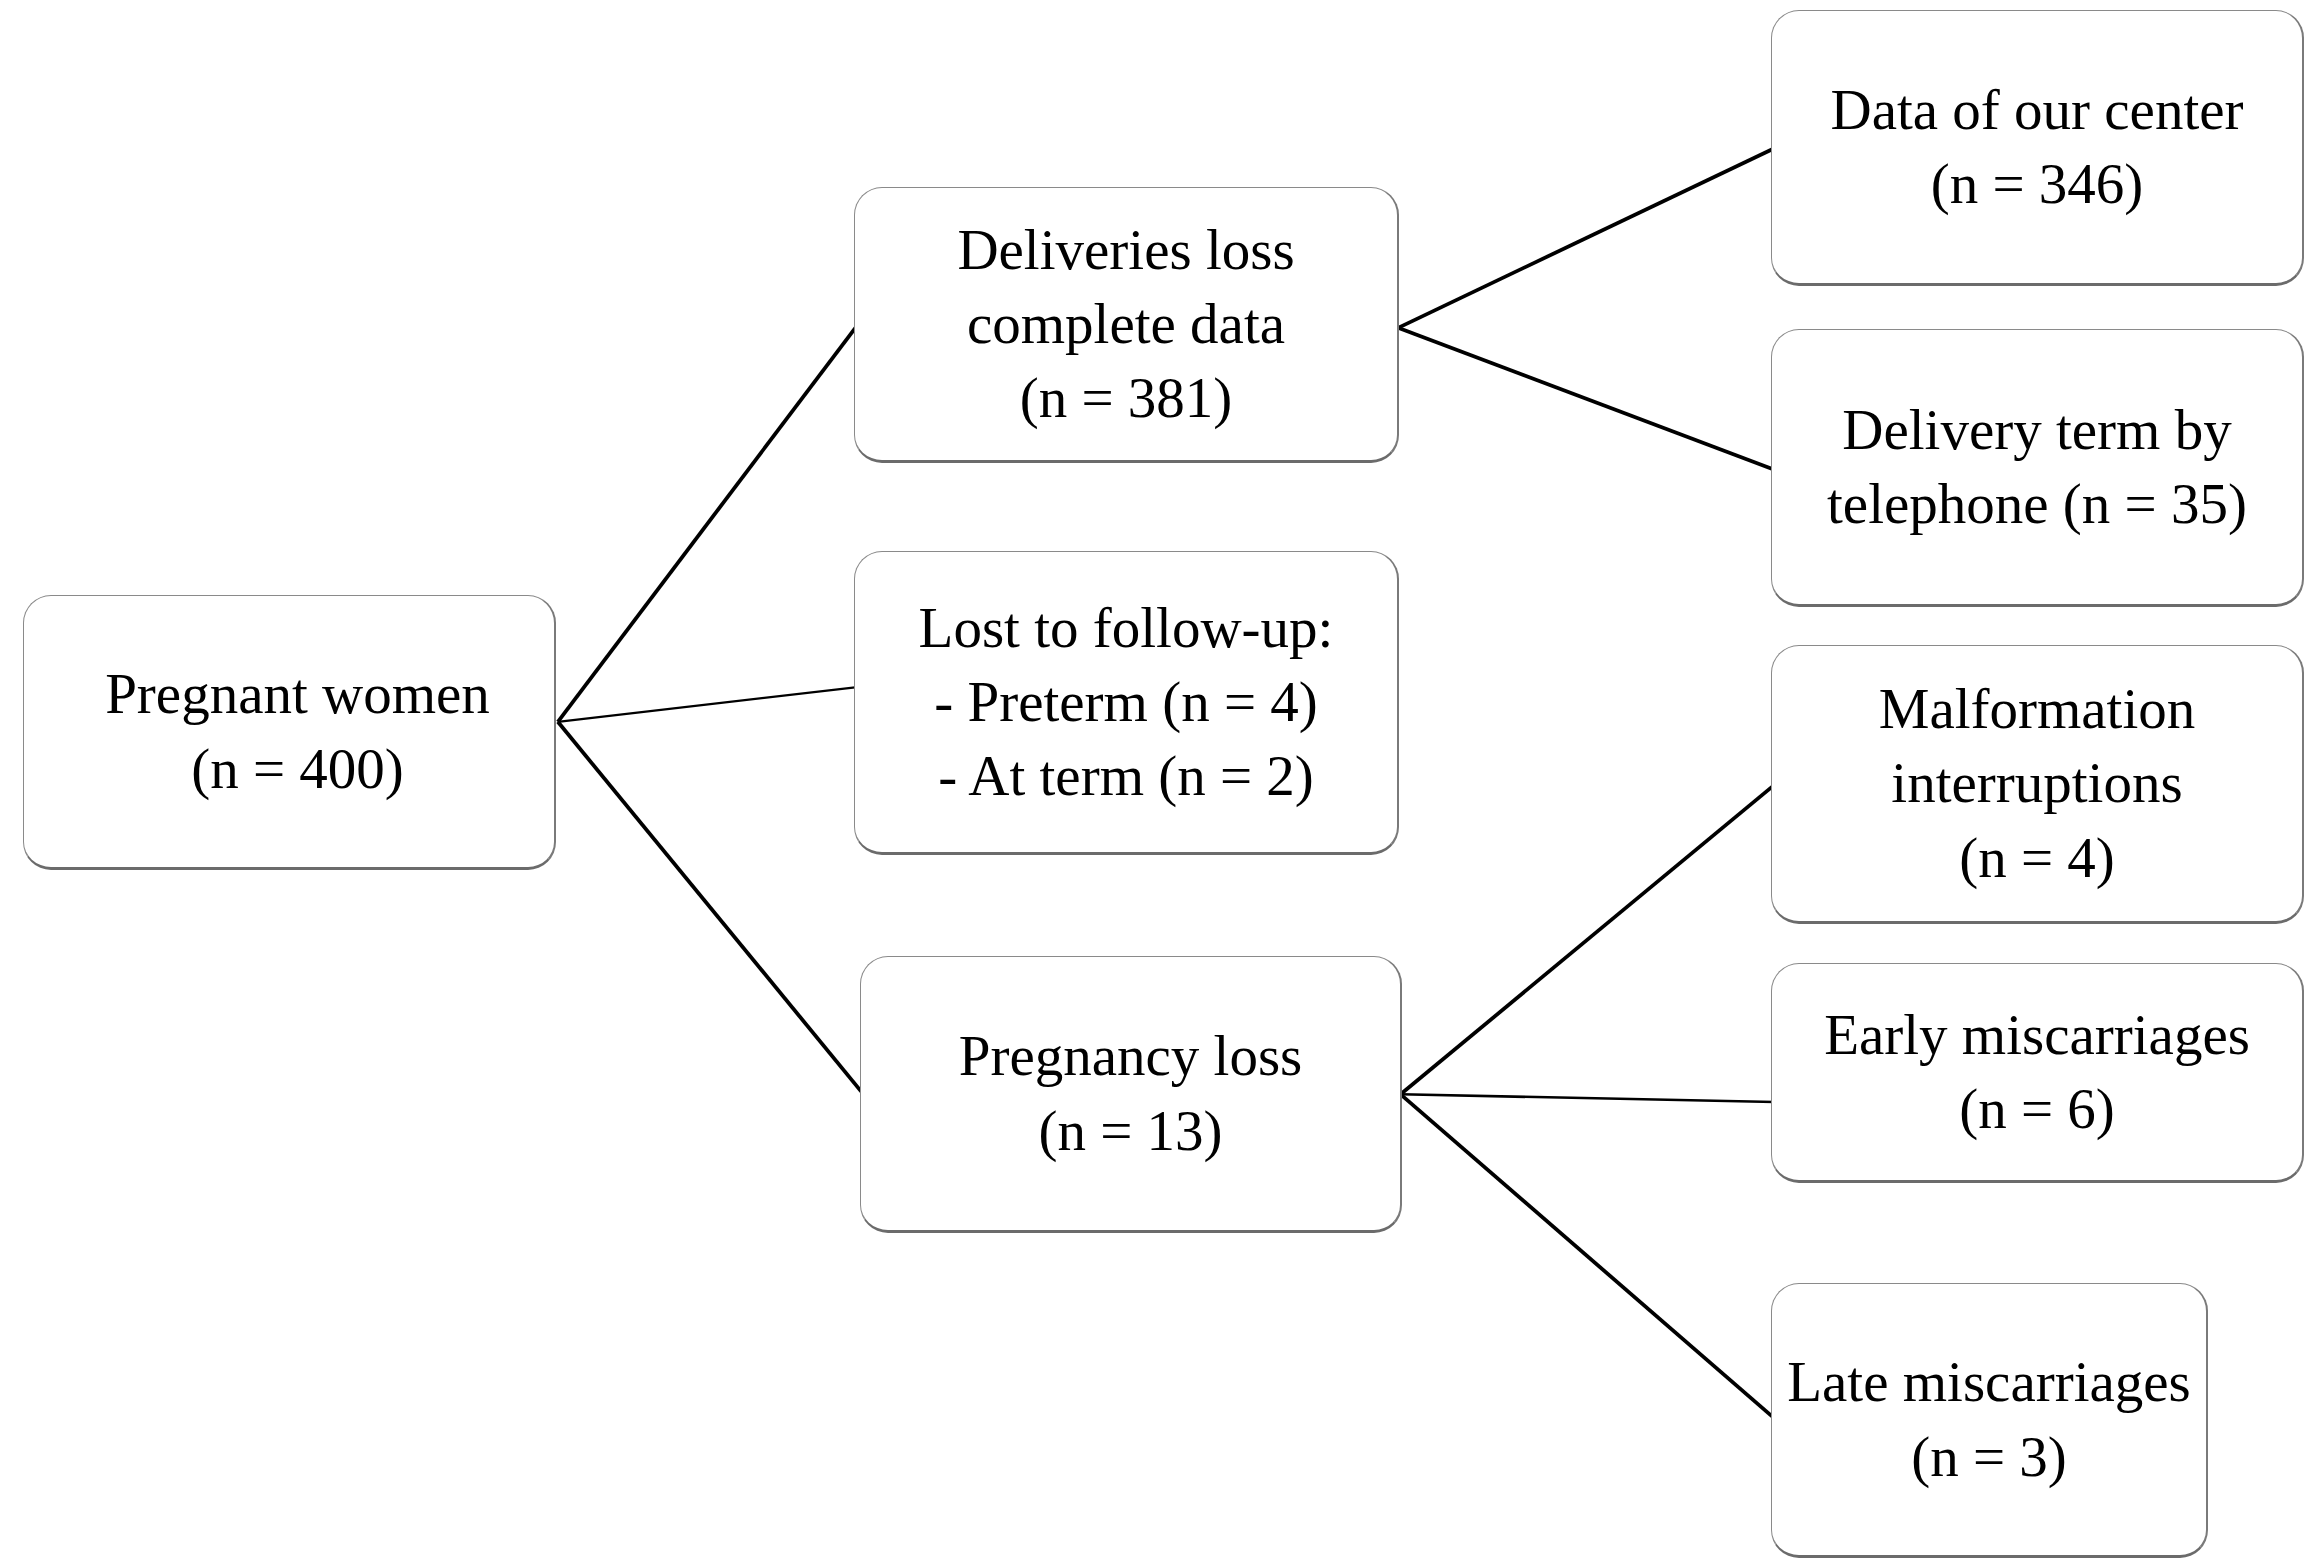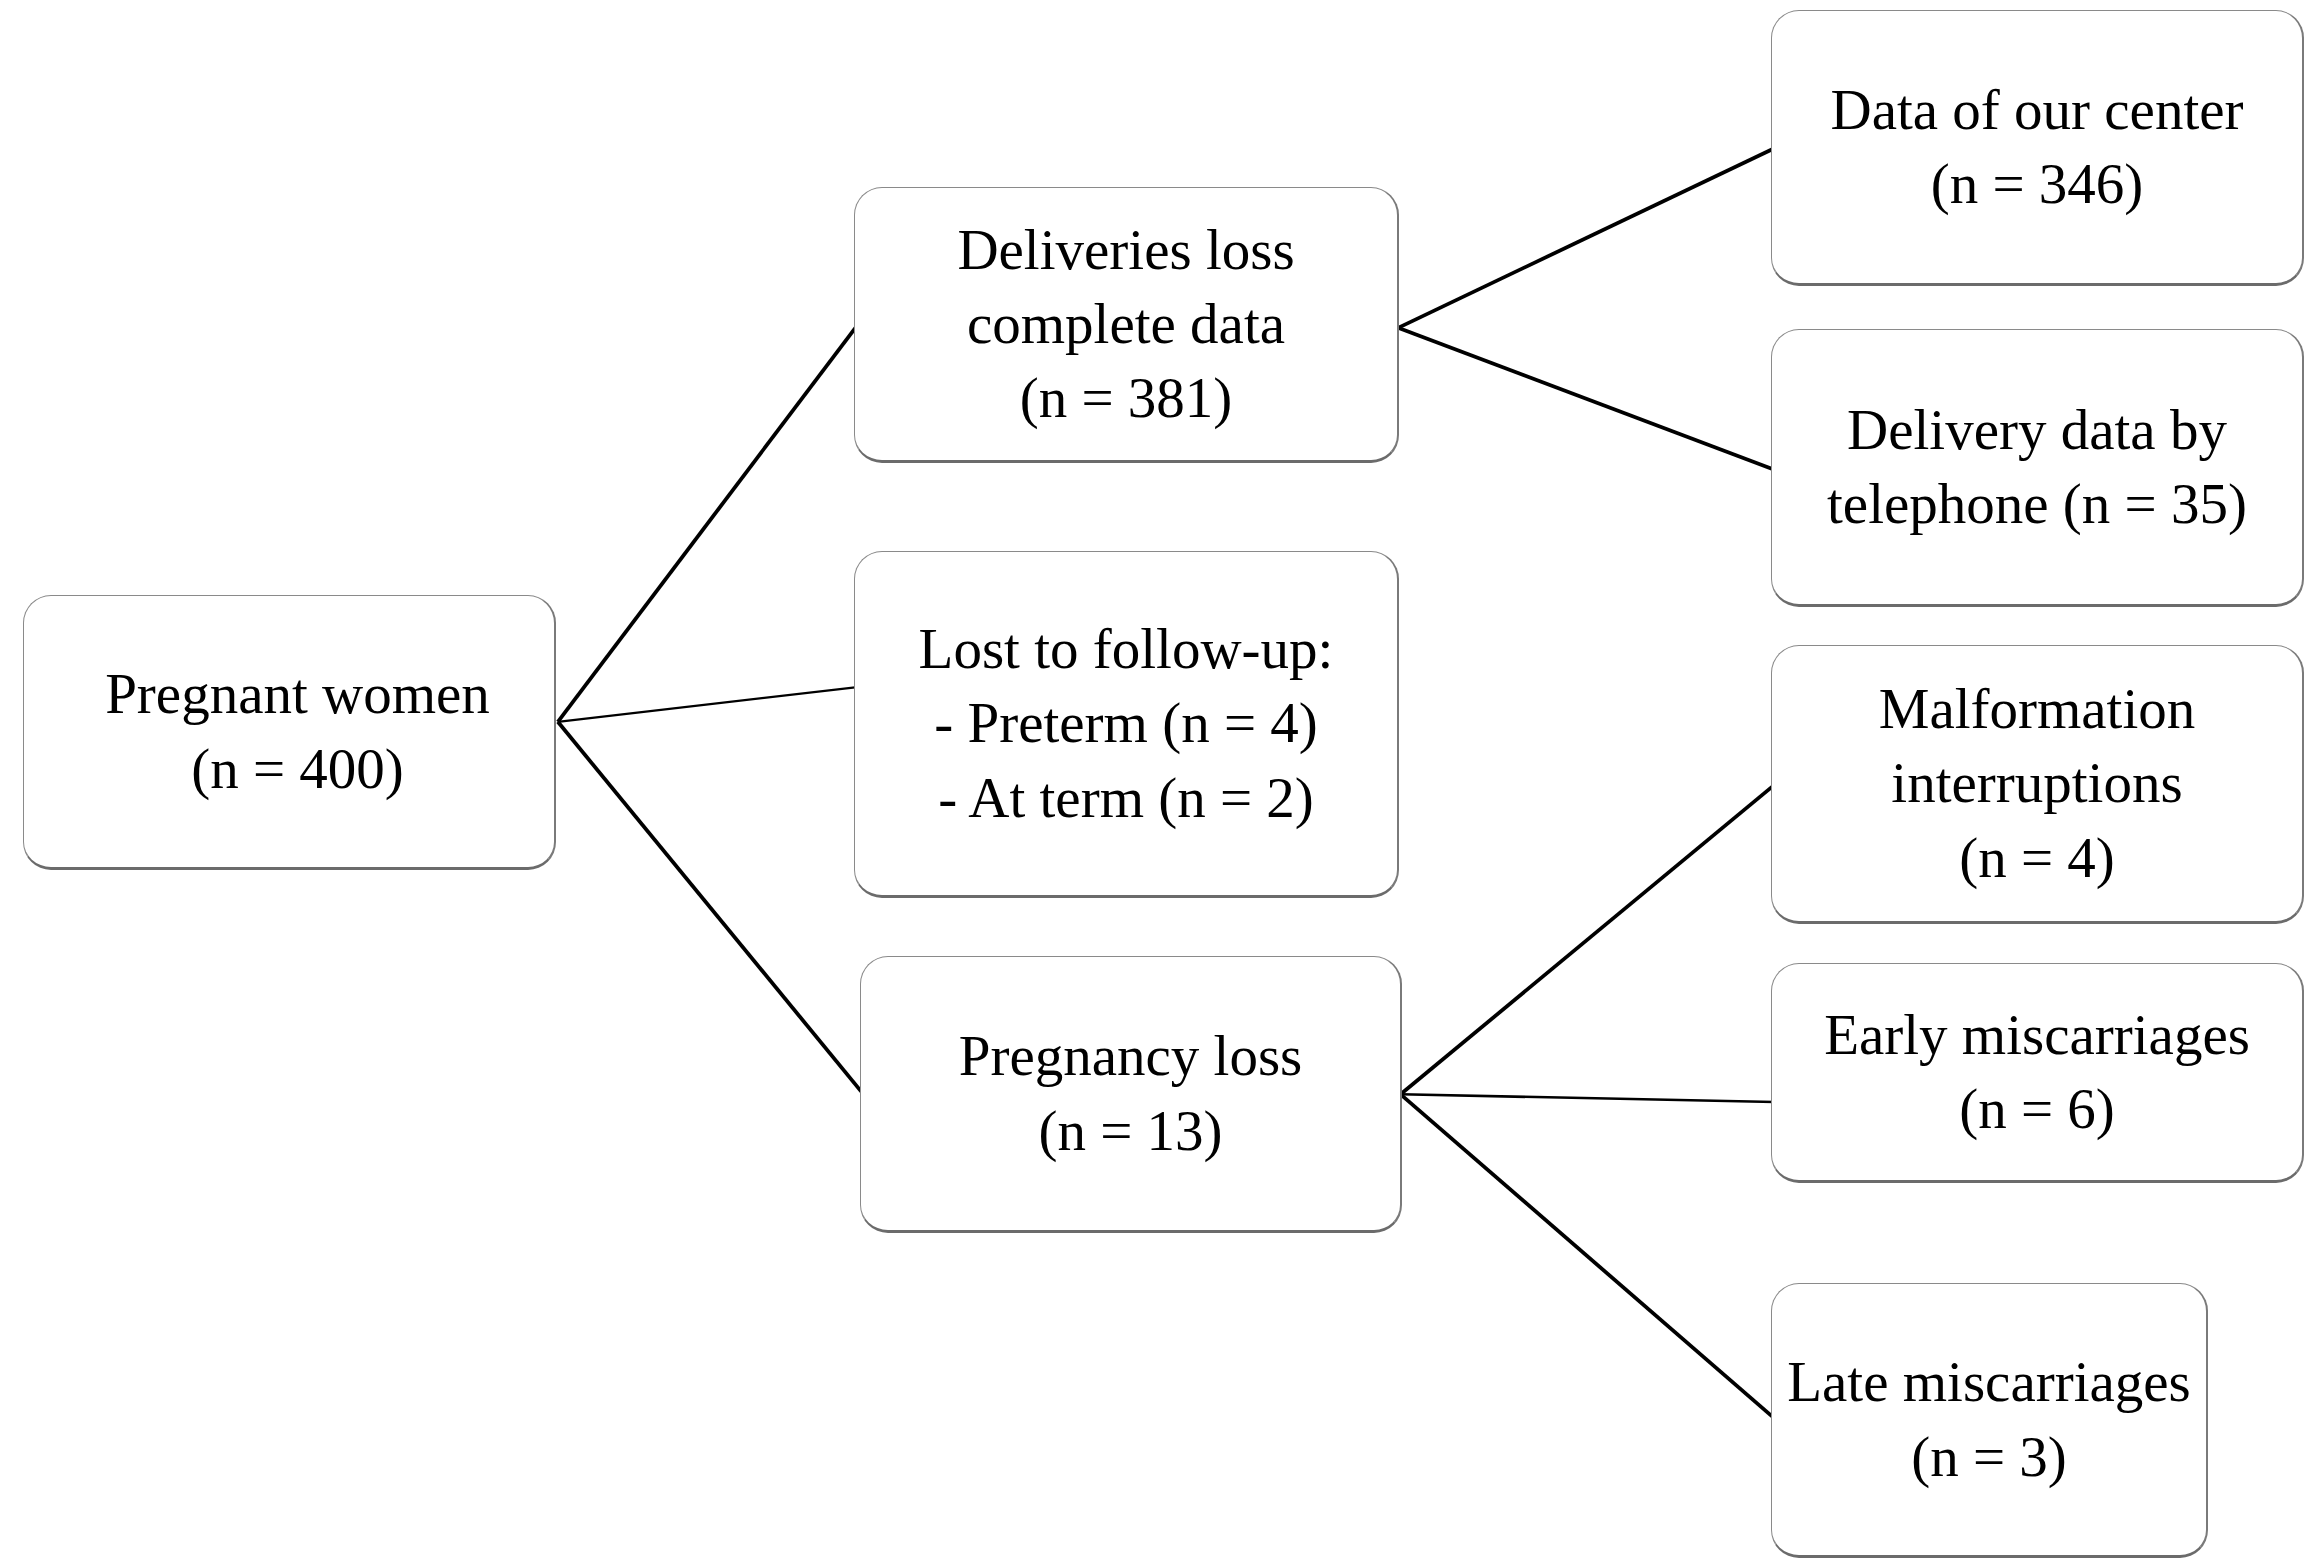--- a/index.html
+++ b/index.html
@@ -39,21 +39,21 @@
     font-size: 57px;
     line-height: 1.3;
     z-index: 2;
   }
   .node .line {
     white-space: nowrap;
   }
   
   #node-a { left: 23px;   top: 595px;  width: 533px; height: 275px; padding-left: 17px; }
   #node-b { left: 854px; top: 187px;  width: 545px; height: 276px; }
-  #node-c { left: 854px; top: 551px;  width: 545px; height: 347px; }
+  #node-c { left: 854px; top: 551px;  width: 545px; height: 304px; }
   #node-d { left: 860px; top: 956px; width: 542px; height: 277px; font-family: Liberation Serif, serif; }
   #node-e { left: 1771px; top: 10px;   width: 533px; height: 276px; }
   #node-f { left: 1771px; top: 329px;  width: 533px; height: 278px; }
   #node-g { left: 1771px; top: 645px; width: 533px; height: 279px; }
   #node-h { left: 1771px; top: 963px; width: 533px; height: 220px; }
   #node-i { left: 1771px; top: 1283px; width: 437px; height: 275px; }
 </style>
 </head>
 <body>
 
@@ -91,21 +91,21 @@
     <div class="line">Pregnancy loss</div>
     <div class="line">(n = 13)</div>
   </div>
 
   <div id="node-e" class="node">
     <div class="line">Data of our center</div>
     <div class="line">(n = 346)</div>
   </div>
 
   <div id="node-f" class="node">
-    <div class="line">Delivery data by</div>
+    <div class="line">Delivery term by</div>
     <div class="line">telephone (n = 35)</div>
   </div>
 
   <div id="node-g" class="node">
     <div class="line">Malformation</div>
     <div class="line">interruptions</div>
     <div class="line">(n = 4)</div>
   </div>
 
   <div id="node-h" class="node">

